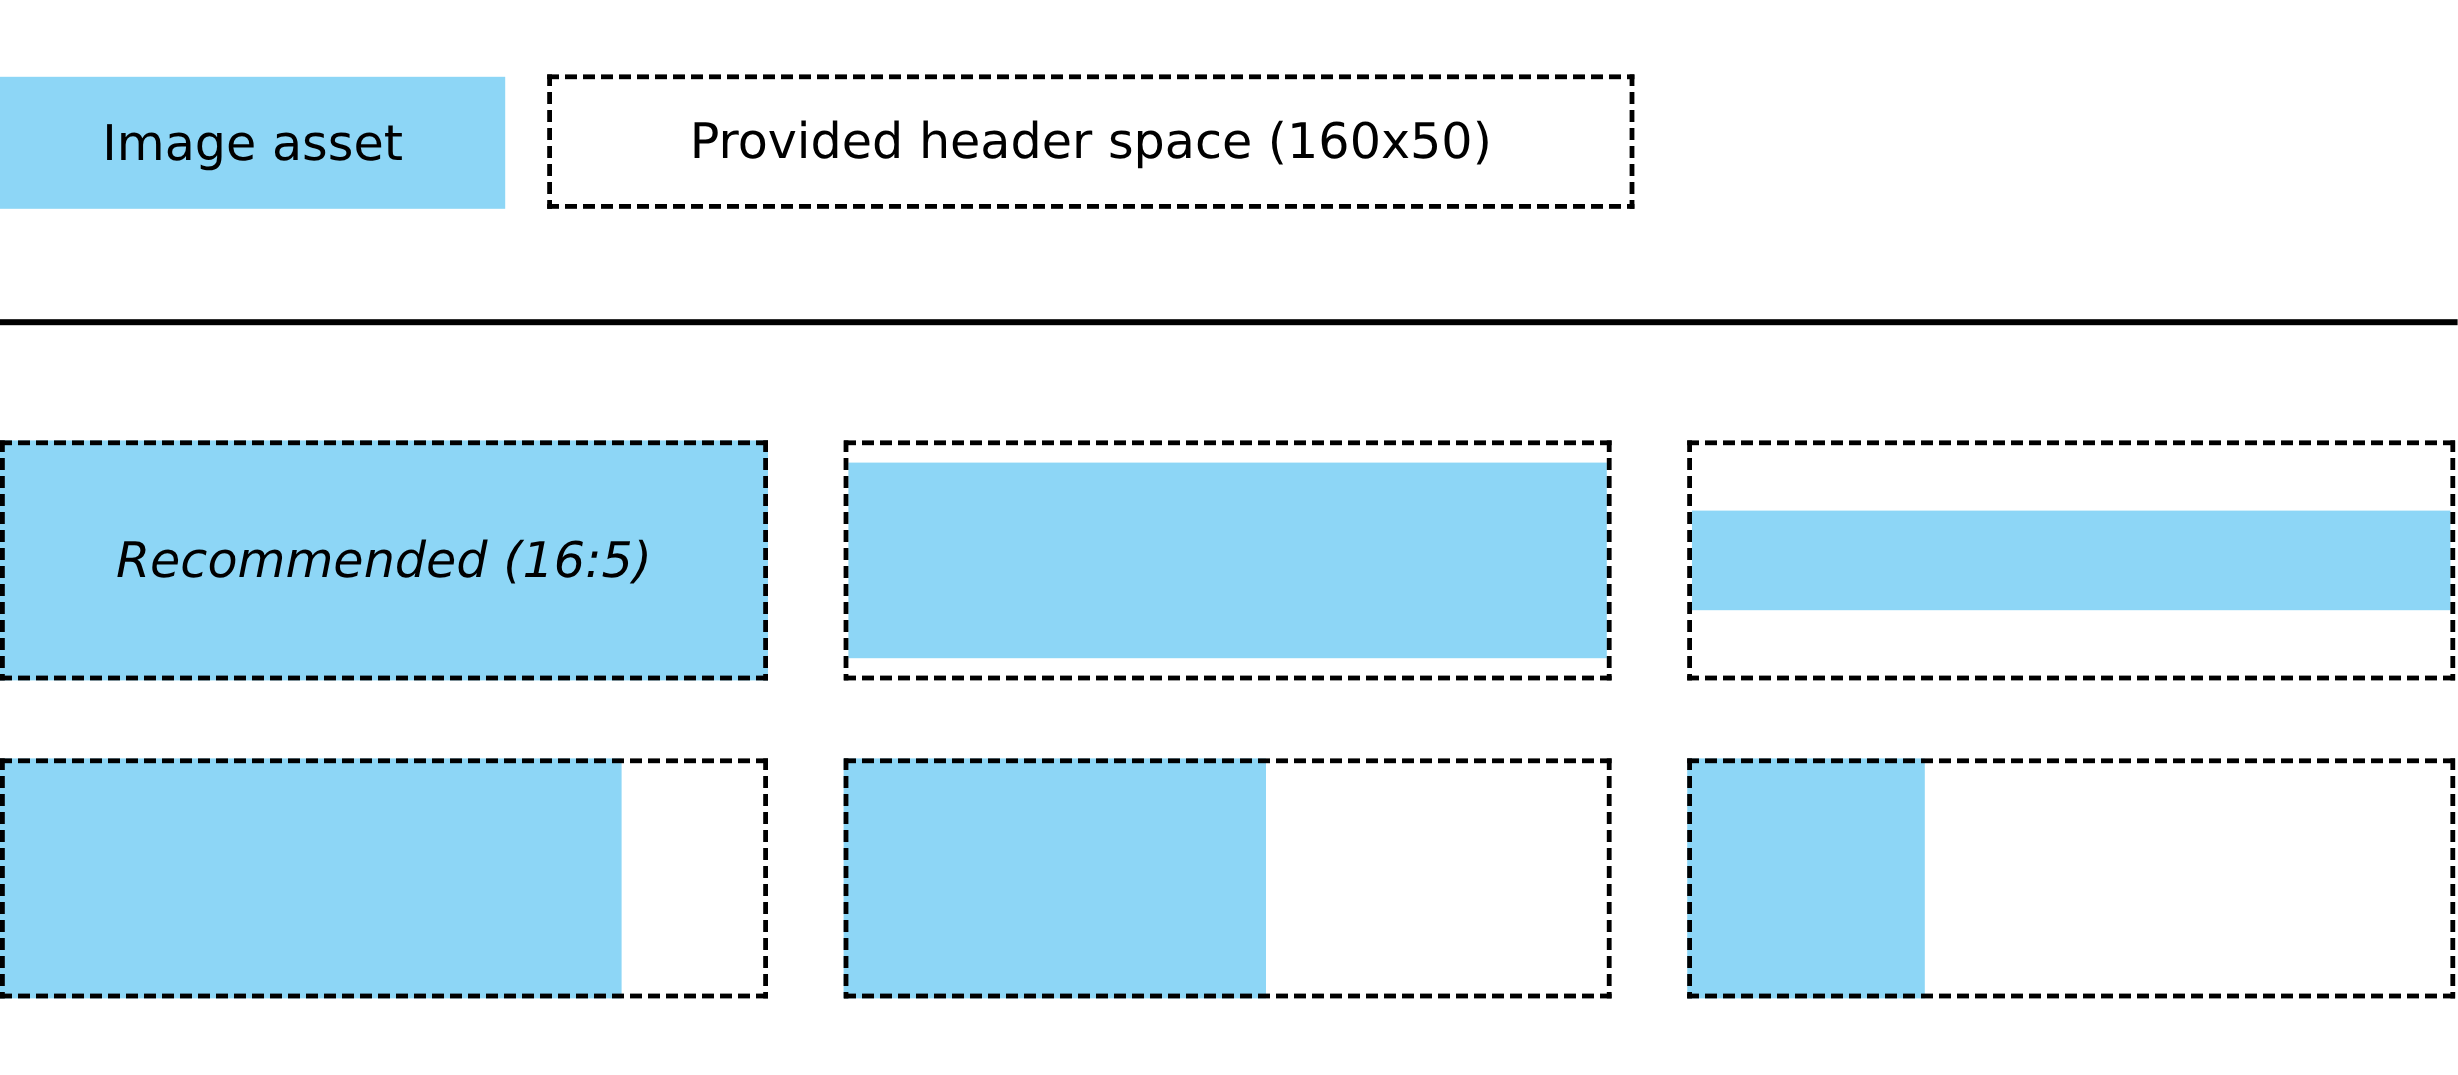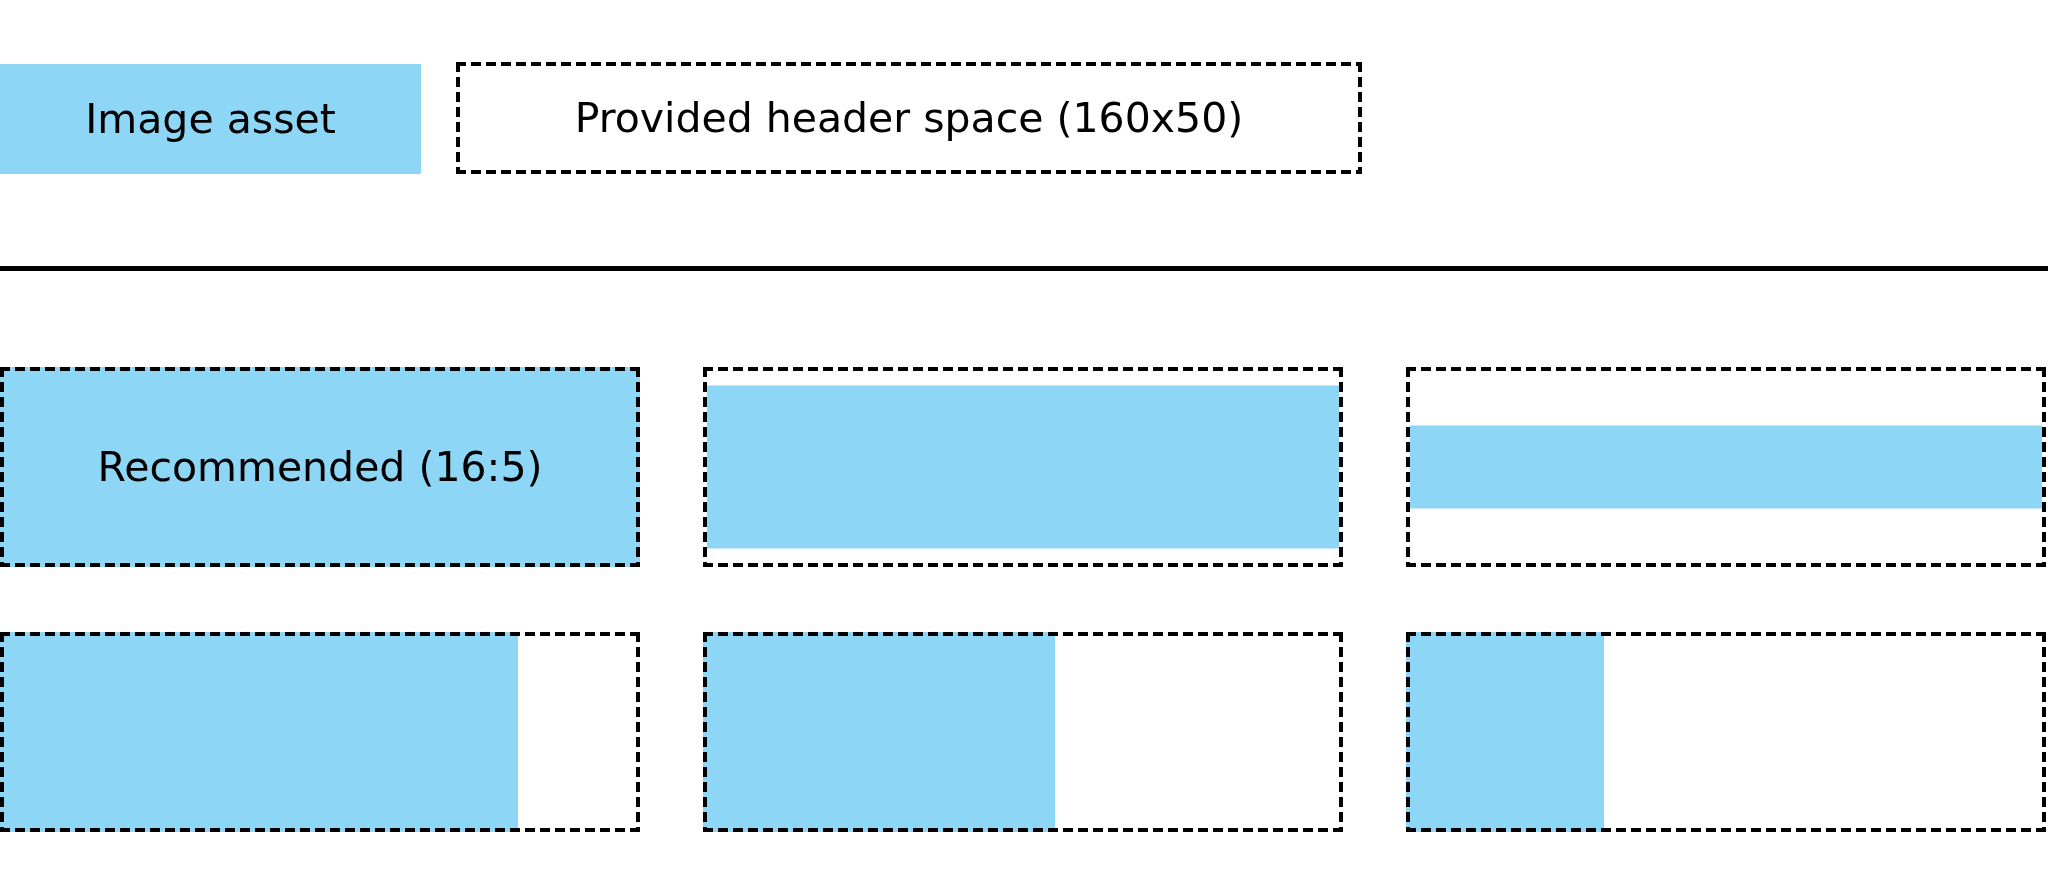--- a/index.html
+++ b/index.html
@@ -19,21 +19,21 @@
     position:absolute;left:456px;top:62px;width:906px;height:112px;
     display:flex;align-items:center;justify-content:center;
   }
   .legend-label{font-size:41px;line-height:1;white-space:nowrap;}
 
   
   .divider{position:absolute;left:0;top:266px;width:2048px;height:5px;}
 
   
   .demo-box{position:absolute;width:640px;height:200px;}
-  .row1{top:367px;}
+  .row1{top:367px;font-style:italic;}
   .row2{top:632px;}
   .c1{left:0;}
   .c2{left:703px;}
   .c3{left:1406px;}
 
   .fill{position:absolute;z-index:1;}
 
   
   .dash-border{
     position:absolute;inset:0;z-index:2;pointer-events:none;

